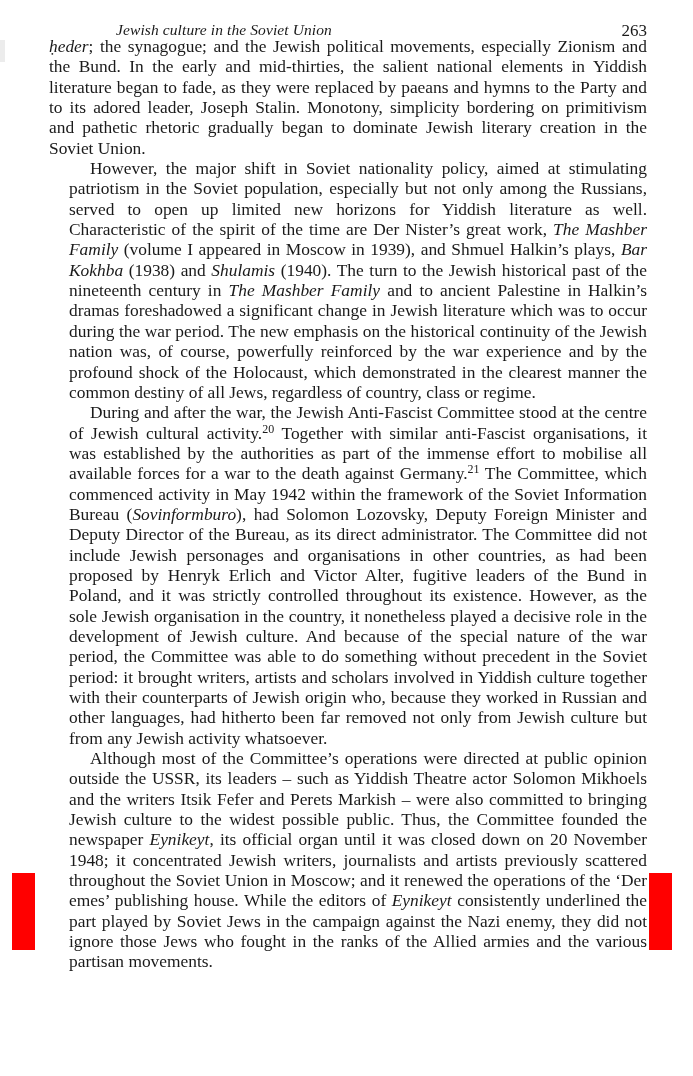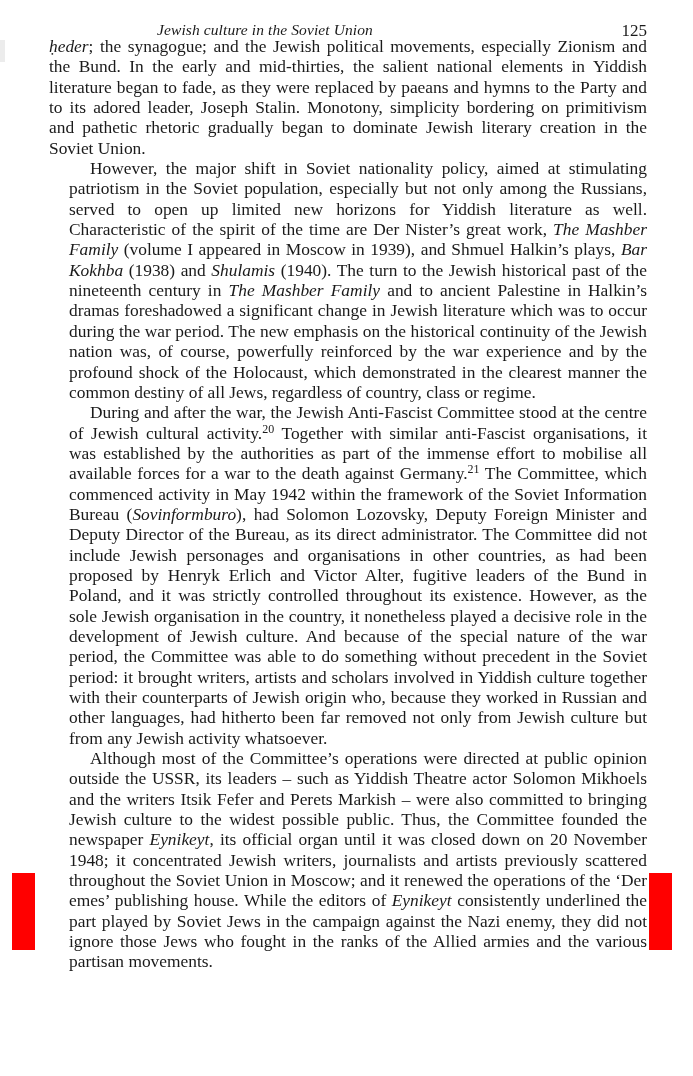--- a/index.html
+++ b/index.html
@@ -1,39 +1,39 @@
 <!DOCTYPE html>
 <html><head>
 <meta charset="utf-8">
 <style>
   html, body { margin: 0; padding: 0; background: #ffffff; }
   body { width: 693px; height: 1076px; position: relative; overflow: hidden;
          font-family: "Liberation Serif", "DejaVu Serif", serif; color: #1a1a1a; }
   .edge-shade { position: absolute; left: 0; top: 40px; width: 5px; height: 22px; background: #ececec; }
   .header { position: absolute; left: 49px; top: 19px; width: 598px; height: 24px; }
-  .running-head { position: absolute; left: 67px; top: 2px; font-style: italic; font-size: 15.5px; letter-spacing: 0.1px; margin-left: 41px; }
+  .running-head { position: absolute; left: 67px; top: 2px; font-style: italic; font-size: 15.5px; letter-spacing: 0.1px; }
   .page-number { position: absolute; right: 0; top: 2px; font-size: 17px; }
   .body-text { position: absolute; left: 49px; top: 36px; width: 598px; font-size: 17.4px; line-height: 20.35px; }
   .para { margin: 0; text-align: justify; text-indent: 0; hyphens: manual; }
   .para.indent { text-indent: 21px; margin-left: 20px; }
   .para.noindent { text-indent: 0; }
   i { }
   sup { font-size: 12px; line-height: 0; vertical-align: 6px; }
   .marker { position: absolute; top: 873px; width: 23px; height: 77px; background: #ff0000; }
   .marker.left { left: 12px; }
   .marker.right { left: 649px; }
 </style>
 </head>
 <body>
 
 <div class="edge-shade"></div>
 
 <div class="header">
   <span class="running-head">Jewish culture in the Soviet Union</span>
-  <span class="page-number">125</span>
+  <span class="page-number">263</span>
 </div>
 
 <div class="body-text">
   <p class="para noindent"><i>ḥeder</i><span>; the synagogue; and the Jewish political movements, especially Zionism and the Bund. In the early and mid-thirties, the salient national elements in Yiddish literature began to fade, as they were replaced by paeans and hymns to the Party and to its adored leader, Joseph Stalin. Monotony, simplicity bordering on primitivism and pathetic rhetoric gradually began to dominate Jewish literary creation in the Soviet Union.</span></p>
   <p class="para indent"><span>However, the major shift in Soviet nationality policy, aimed at stimulating patriotism in the Soviet population, especially but not only among the Russians, served to open up limited new horizons for Yiddish literature as well. Characteristic of the spirit of the time are Der Nister’s great work, </span><i>The Mashber Family</i><span> (volume I appeared in Moscow in 1939), and Shmuel Halkin’s plays, </span><i>Bar Kokhba</i><span> (1938) and </span><i>Shulamis</i><span> (1940). The turn to the Jewish historical past of the nineteenth century in </span><i>The Mashber Family</i><span> and to ancient Palestine in Halkin’s dramas foreshadowed a significant change in Jewish literature which was to occur during the war period. The new emphasis on the historical continuity of the Jewish nation was, of course, powerfully reinforced by the war experience and by the profound shock of the Holocaust, which demon­strated in the clearest manner the common destiny of all Jews, regardless of country, class or regime.</span></p>
   <p class="para indent"><span>During and after the war, the Jewish Anti-Fascist Committee stood at the centre of Jewish cultural activity.</span><sup>20</sup><span> Together with similar anti-Fascist organ­isations, it was established by the authorities as part of the immense effort to mobilise all available forces for a war to the death against Germany.</span><sup>21</sup><span> The Committee, which commenced activity in May 1942 within the framework of the Soviet Information Bureau (</span><i>Sovinformburo</i><span>), had Solomon Lozovsky, Deputy Foreign Minister and Deputy Director of the Bureau, as its direct administrator. The Committee did not include Jewish personages and organ­isations in other countries, as had been proposed by Henryk Erlich and Victor Alter, fugitive leaders of the Bund in Poland, and it was strictly controlled throughout its existence. However, as the sole Jewish organisation in the country, it nonetheless played a decisive role in the development of Jewish culture. And because of the special nature of the war period, the Committee was able to do something without precedent in the Soviet period: it brought writers, artists and scholars involved in Yiddish culture together with their counterparts of Jewish origin who, because they worked in Russian and other languages, had hitherto been far removed not only from Jewish culture but from any Jewish activity whatsoever.</span></p>
   <p class="para indent"><span>Although most of the Committee’s operations were directed at public opinion outside the USSR, its leaders – such as Yiddish Theatre actor Solomon Mikhoels and the writers Itsik Fefer and Perets Markish – were also committed to bringing Jewish culture to the widest possible public. Thus, the Committee founded the newspaper </span><i>Eynikeyt</i><span>, its official organ until it was closed down on 20 November 1948; it concentrated Jewish writers, journalists and artists previously scattered throughout the Soviet Union in Moscow; and it renewed the operations of the ‘Der emes’ publishing house. While the editors of </span><i>Eynikeyt</i><span> consistently underlined the part played by Soviet Jews in the campaign against the Nazi enemy, they did not ignore those Jews who fought in the ranks of the Allied armies and the various partisan movements.</span></p>
 </div>
 
 <div class="marker left" style="background: rgb(255, 0, 0);"></div>

